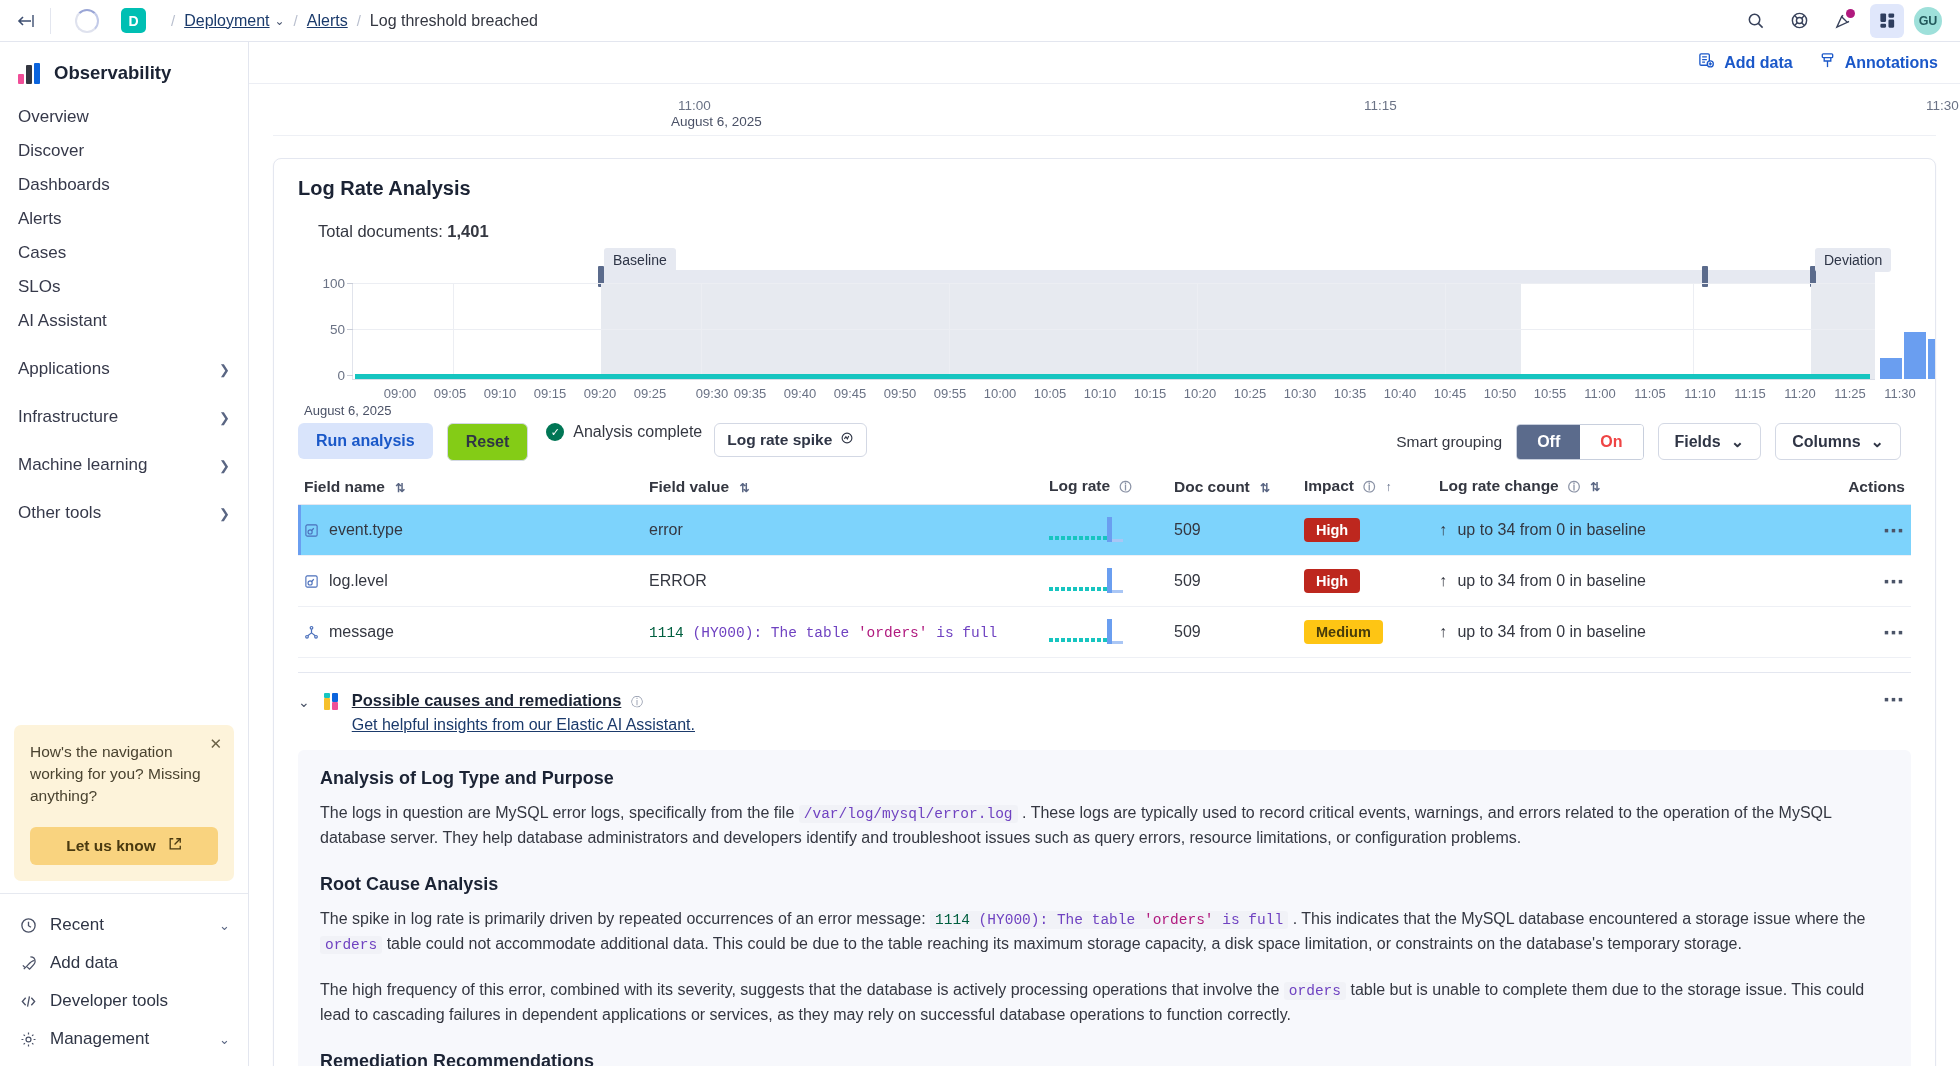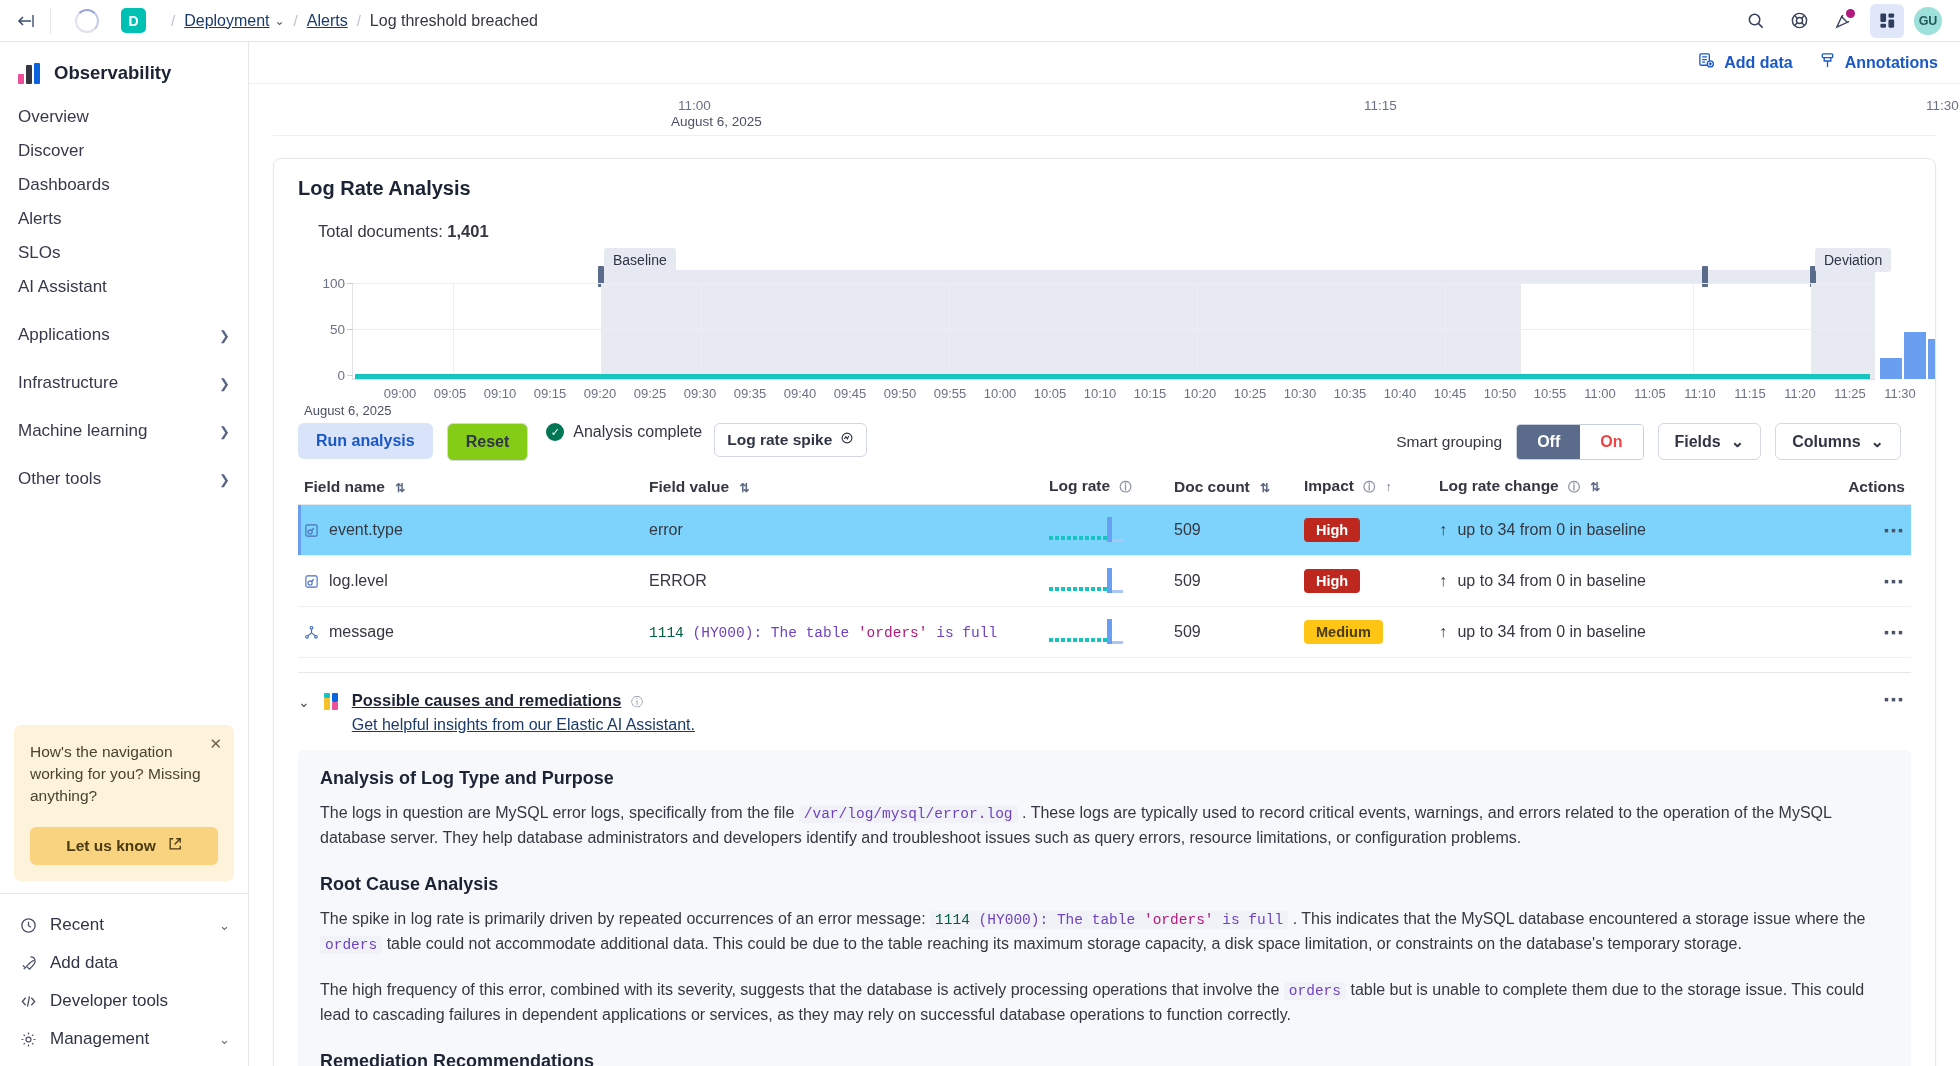--- a/index.html
+++ b/index.html
@@ -298,20 +298,23 @@
       <div class="sb-item">
         <span>Discover</span>
         </div>
       <div class="sb-item">
         <span>Dashboards</span>
         </div>
       <div class="sb-item">
         <span>Alerts</span>
         </div>
       <div class="sb-item">
+        <span>Cases</span>
+        </div>
+      <div class="sb-item">
         <span>SLOs</span>
         </div>
       <div class="sb-item">
         <span>AI Assistant</span>
         </div>
 
       <div class="sb-gap"></div>
       <div class="sb-item">
         <span>Applications</span>
         <span class="sb-chev">❯</span>
@@ -473,21 +476,21 @@
 
             </div>
 
             <div class="xaxis">
               <span class="xt" style="left:48px">09:00</span>
               <span class="xt" style="left:98px">09:05</span>
               <span class="xt" style="left:148px">09:10</span>
               <span class="xt" style="left:198px">09:15</span>
               <span class="xt" style="left:248px">09:20</span>
               <span class="xt" style="left:298px">09:25</span>
-              <span class="xt" style="left:348px">09:30</span>
+              <span class="xt" style="left:360px">09:30</span>
               <span class="xt" style="left:398px">09:35</span>
               <span class="xt" style="left:448px">09:40</span>
               <span class="xt" style="left:498px">09:45</span>
               <span class="xt" style="left:548px">09:50</span>
               <span class="xt" style="left:598px">09:55</span>
               <span class="xt" style="left:648px">10:00</span>
               <span class="xt" style="left:698px">10:05</span>
               <span class="xt" style="left:748px">10:10</span>
               <span class="xt" style="left:798px">10:15</span>
               <span class="xt" style="left:848px">10:20</span>

